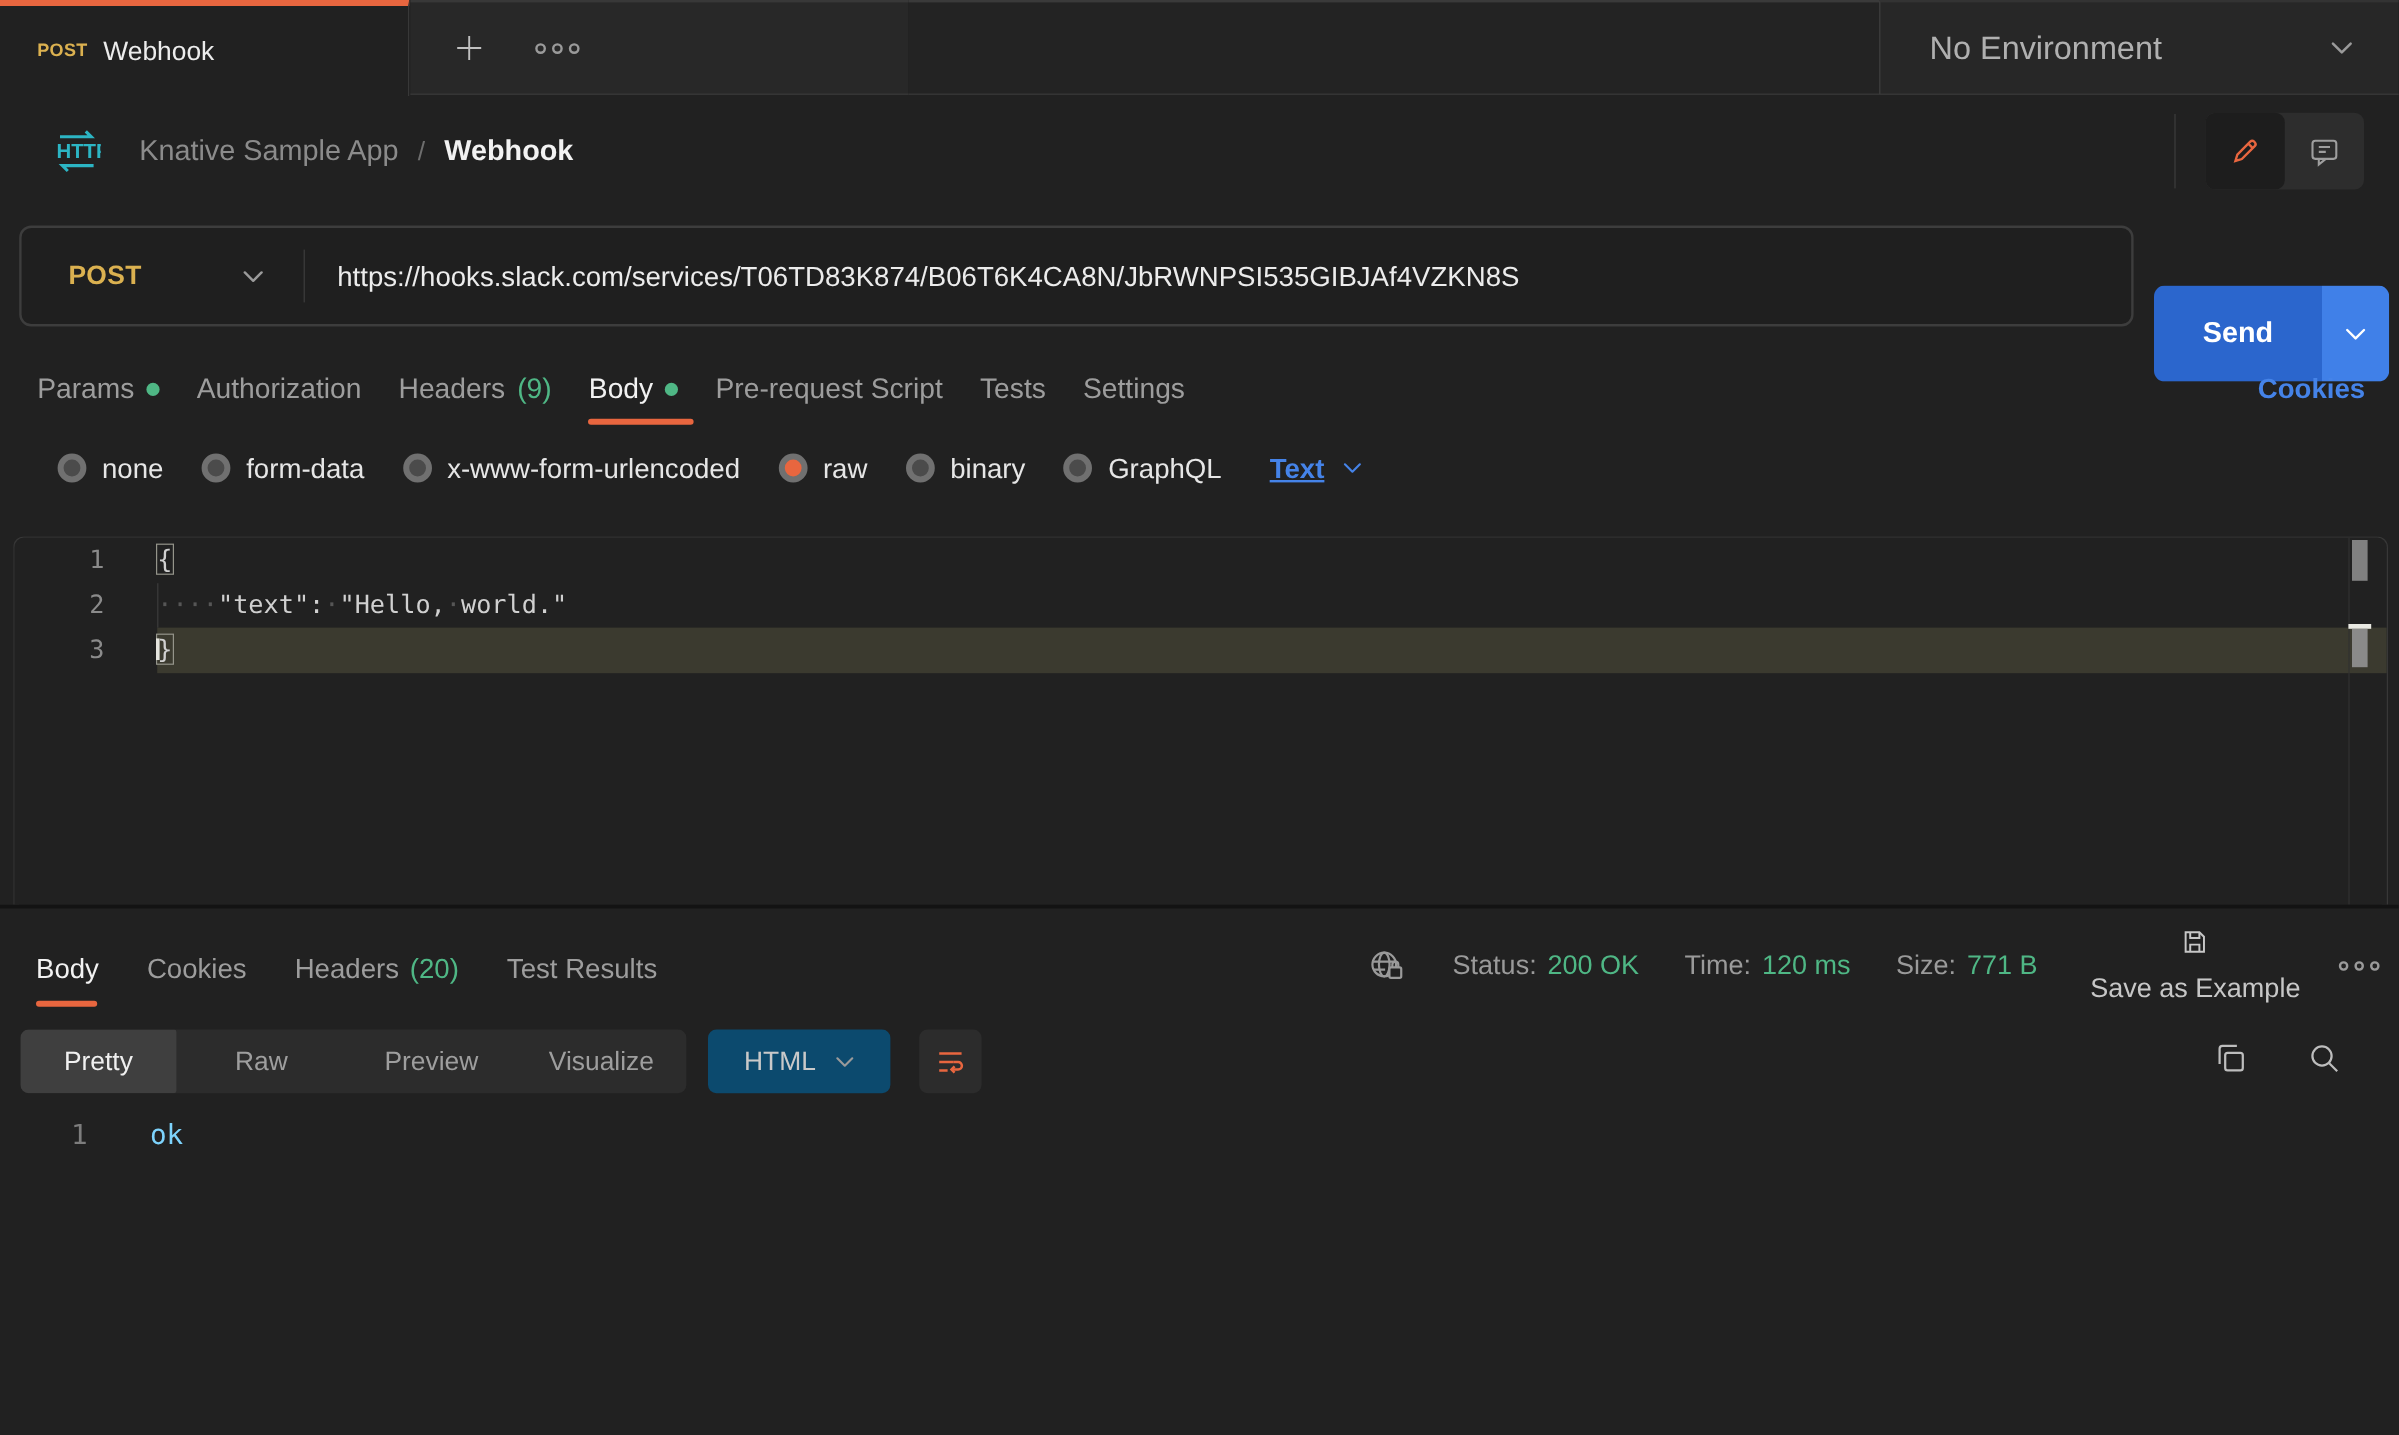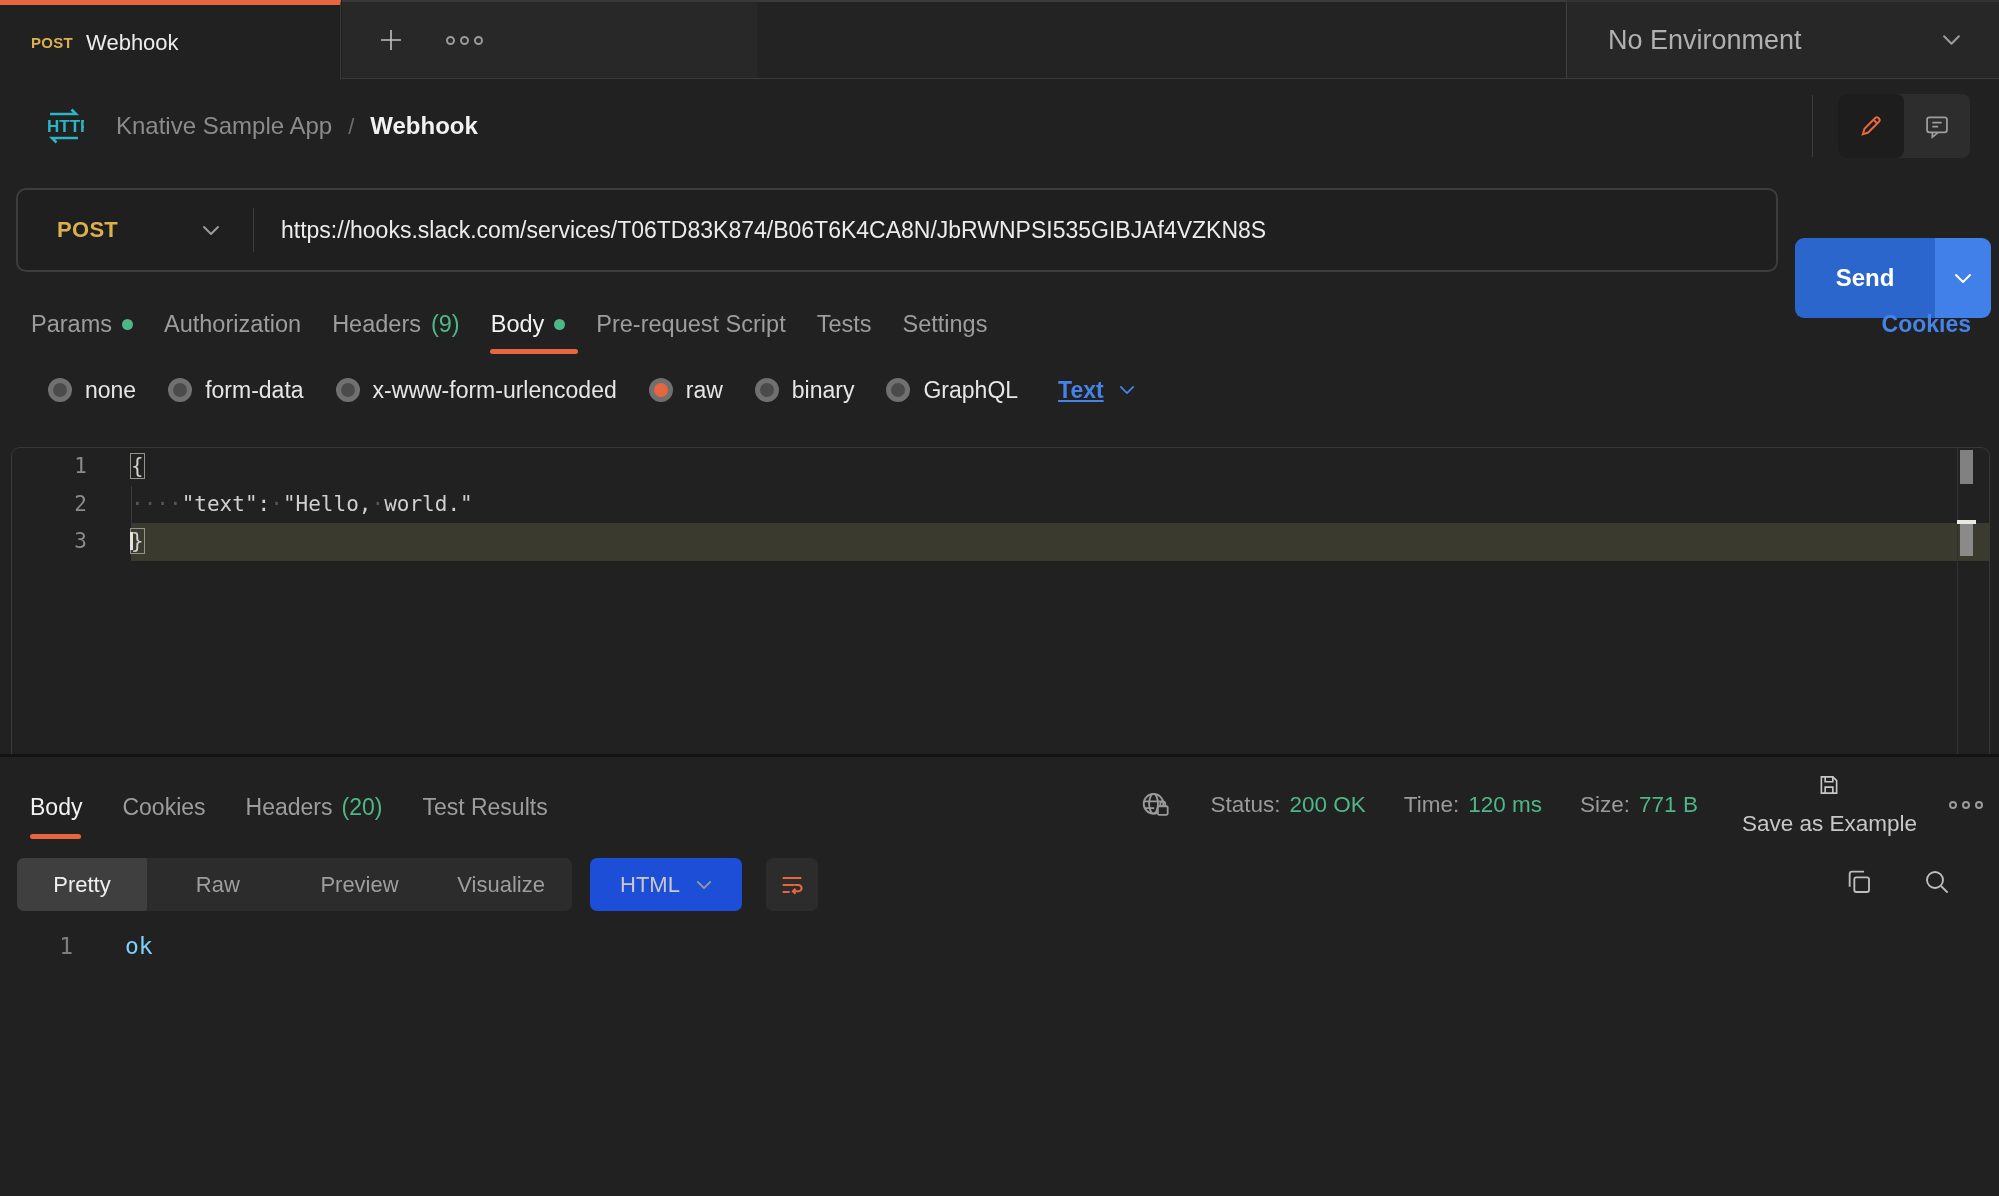--- a/index.html
+++ b/index.html
@@ -91,21 +91,21 @@
   .resp-meta .val { color:#4fb785; margin-left:9px; }
   .meta-group { display:flex; align-items:center; margin-left:38px; }
   .save-ex { display:flex; align-items:center; gap:14px; color:#c7c7c7; margin-left:44px;flex-direction:column; }
   .resp-ooo { margin-left:32px; }
   .resp-ooo i { width:8px; height:8px; border-width:2px; }
 
   .view-row { position:absolute; left:17px; top:858px; height:53px; display:flex; align-items:center; }
   .seg { width:555px; height:53px; background:#2c2c2c; border-radius:7px; display:flex; overflow:hidden; font-size:22px; }
   .seg-item { flex:1; display:flex; align-items:center; justify-content:center; color:#9e9e9e; }
   .seg-item.active { background:#3f3f3f; border-radius:2px; color:#f0f0f0; flex:0 0 130px; }
-  .html-dd { margin-left:18px; width:152px; height:53px; background:#1d4ed8; border-radius:7px; display:flex; align-items:center; justify-content:center; gap:16px; color:#c9c9c9; font-size:22px; }
+  .html-dd { margin-left:18px; width:152px; height:53px; background:#0c4a6e; border-radius:7px; display:flex; align-items:center; justify-content:center; gap:16px; color:#c9c9c9; font-size:22px; }
   .wrap-btn { margin-left:24px; width:52px; height:53px; background:#2c2c2c; border-radius:7px; display:flex; align-items:center; justify-content:center; }
   .copy-btn { position:absolute; left:1843px; top:866px; }
   .search-btn { position:absolute; left:1921px; top:866px; }
 
   .resp-body { position:absolute; left:11px; top:928px; width:1960px; }
   .resp-line { height:37px; display:flex; font-family:"DejaVu Sans Mono",monospace; font-size:23px; }
   .resp-line .ln { width:62px; text-align:right; color:#7d7d7d; line-height:37px; flex-shrink:0; }
   .resp-line .lt { padding-left:52px; color:#7dd3fc; line-height:37px; }
 
   .chev { stroke:#9a9a9a; fill:none; stroke-width:2; stroke-linecap:round; stroke-linejoin:round; }

